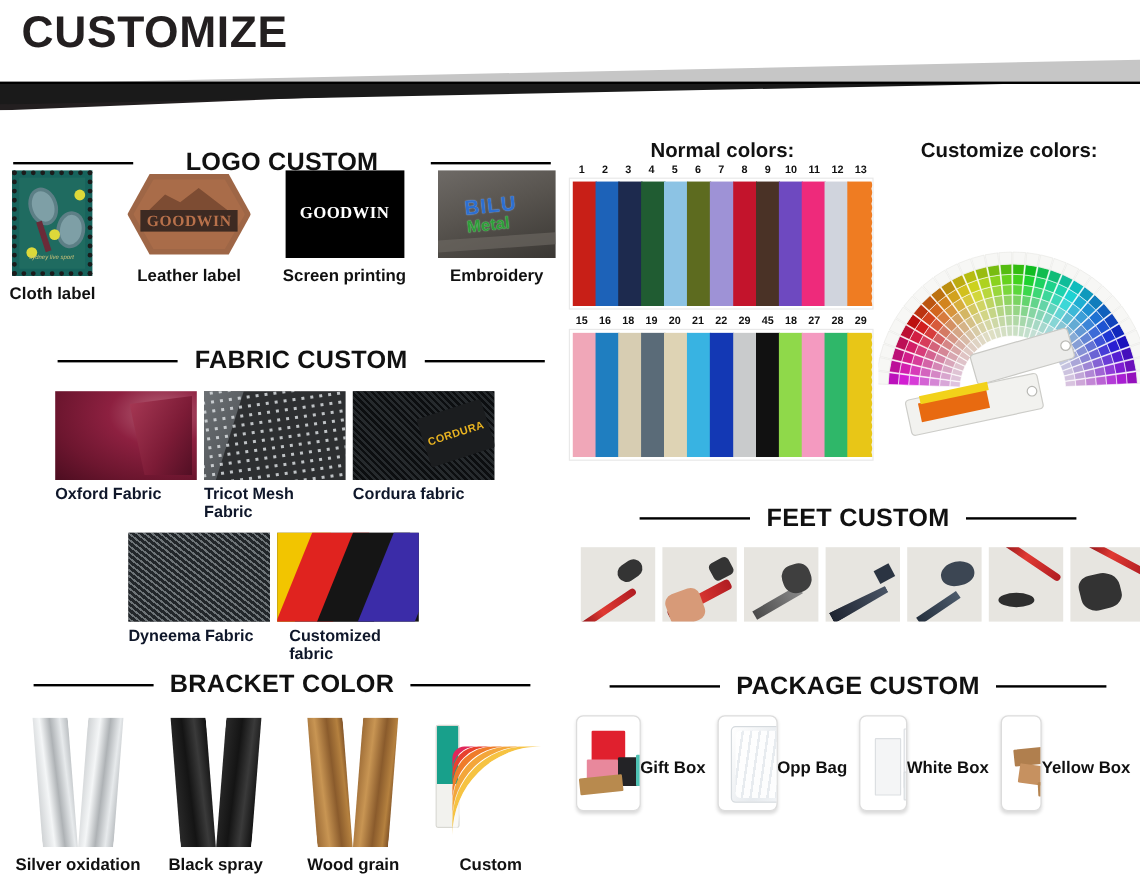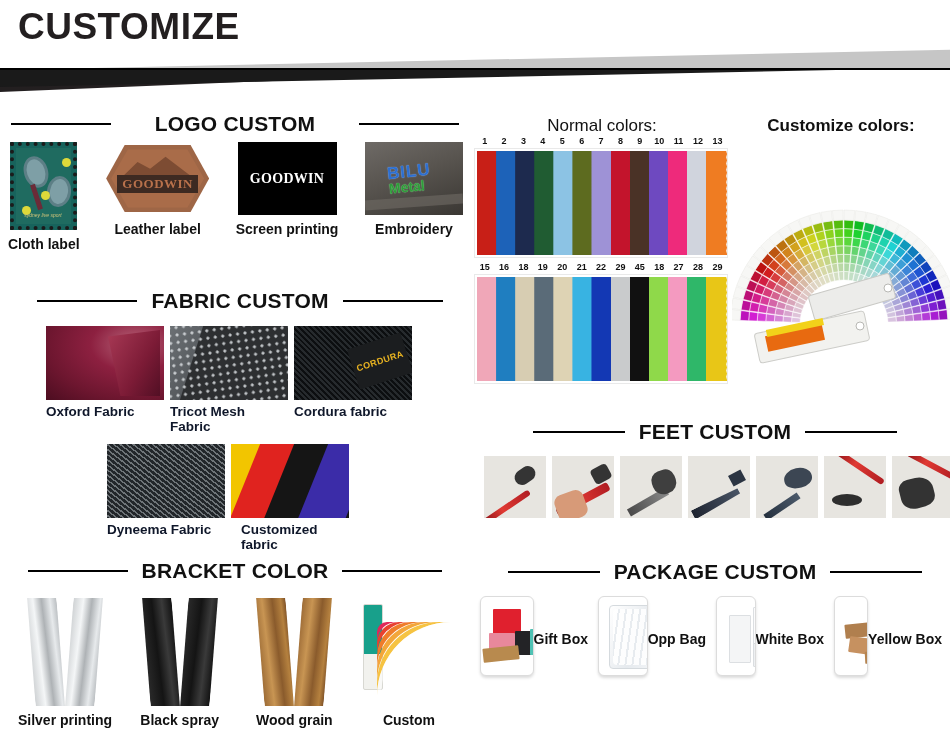--- a/index.html
+++ b/index.html
@@ -103,21 +103,21 @@
              background: linear-gradient(160deg,#6e6a66 0%, #58544f 45%, #3a3733 100%); }
   .emb-txt1 { position: absolute; left: 22px; top: 20px; font-size: 17px; font-weight: bold;
               color: #2d6fd0; letter-spacing: 1px; transform: rotate(-6deg);
               text-shadow: 0 0 1px #9dc2ff; }
   .emb-txt2 { position: absolute; left: 24px; top: 37px; font-size: 14px; font-weight: bold;
               color: #2f9c3a; transform: rotate(-6deg); text-shadow: 0 0 1px #9bf0a3; }
   .emb-seam { position: absolute; left: 0; bottom: 8px; width: 100%; height: 10px;
               background: #6d6862; transform: rotate(-4deg); opacity: .65; }
 
   
-  .fab-head { position: absolute; left: 5px; top: 185px; width: 470px; }
+  .fab-head { position: absolute; left: 16px; top: 185px; width: 470px; }
   .fab-row1 { position: absolute; left: 46px; top: 222px; display: flex; gap: 6px; }
   .fab-row2 { position: absolute; left: 107px; top: 340px; display: flex; gap: 6px; }
   .fab-thumb { width: 118px; height: 74px; }
   .fab-oxford { background:
       radial-gradient(ellipse at 75% 25%, #b8657a 0%, #8d2040 35%, #6d162f 70%, #4c0d20 100%); position: relative; }
   .fab-oxford::after { content:""; position:absolute; right:4px; top:4px; width:52px; height:66px;
       background: linear-gradient(120deg,#a83955,#7c1b36 60%,#520f24);
       clip-path: polygon(0 10%, 100% 0, 100% 100%, 24% 100%); }
   .fab-tricot { background: #2d2f31; position: relative; overflow: hidden; }
   .fab-tricot::after { content:""; position:absolute; inset:0;
@@ -160,21 +160,21 @@
   .fan { position: relative; width: 96px; height: 112px; }
   .fan-card { position:absolute; left:2px; top:10px; width:20px; height:86px;
               background: linear-gradient(180deg,#18a08b 0%, #18a08b 58%, #f2f2ee 58%, #f2f2ee 100%);
               border:1px solid #d8d8d2; border-radius:2px; }
   .fan-arc { position: absolute; left: 14px; bottom: 6px; }
 
   
   .right-col { position: absolute; left: 470px; top: 104px; width: 480px; height: 640px; }
 
   .nc-title { position:absolute; left: 6px; top: 12px; width: 252px; text-align:center;
-              font-size: 17px; font-weight: normal; color:#111; }
+              font-size: 17px; font-weight: bold; color:#111; }
   .cc-title { position:absolute; left: 262px; top: 12px; width: 218px; text-align:center;
               font-size: 17px; font-weight: bold; color:#111; }
 
   .swatch-block { position: absolute; left: 4px; top: 32px; width: 254px; background:#fff; }
   .num-row { display: flex; padding: 0 1px; }
   .num-row span { flex: 1; text-align: center; font-size: 9px; font-weight: bold; color:#111;
                   font-family: "Liberation Sans", sans-serif; }
   .swatch-row { display: flex; height: 110px; margin: 2px 0 0 0; border: 1px solid #e9e9e9;
                 background:#fff; padding: 2px; }
   .sw { flex: 1; position: relative; }
@@ -207,21 +207,21 @@
   <div class="header">
     <div class="header-title">CUSTOMIZE</div>
     <div class="band-grey"></div>
     <div class="band-rule"></div>
     <div class="band-black"></div>
     <div class="band-black2"></div>
   </div>
 
   <div class="left-col">
 
-    <div class="sec-head" style="position:absolute;left:0;top:8px;width:470px;gap:44px;">
+    <div class="sec-head" style="position:absolute;left:0;top:20px;width:470px;gap:44px;">
       <span class="rule" style="width:100px"></span>
       <span class="txt">LOGO CUSTOM</span>
       <span class="rule" style="width:100px"></span>
     </div>
 
     <div class="logo-row">
 
       <div class="item">
         <div class="thumb cloth-label">
           <div class="cloth-inner">
@@ -308,21 +308,21 @@
       <span class="rule" style="width:100px"></span>
     </div>
 
     <div class="brk-row">
 
       <div class="brk-item">
         <div class="brk-thumb">
           <div class="blade bl-left silver-g"></div>
           <div class="blade bl-right silver-g"></div>
         </div>
-        <div class="caption">Silver printing</div>
+        <div class="caption">Silver oxidation</div>
       </div>
 
       <div class="brk-item">
         <div class="brk-thumb">
           <div class="blade bl-left black-g"></div>
           <div class="blade bl-right black-g"></div>
         </div>
         <div class="caption">Black spray</div>
       </div>
 

